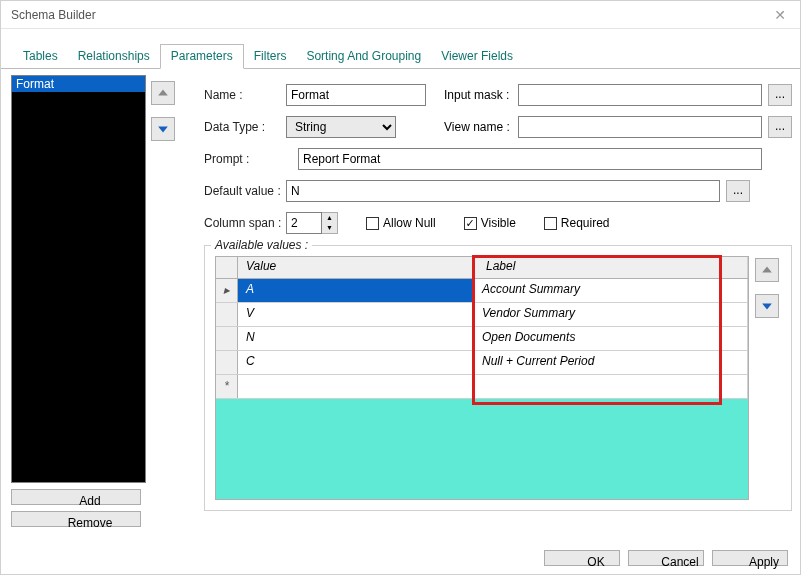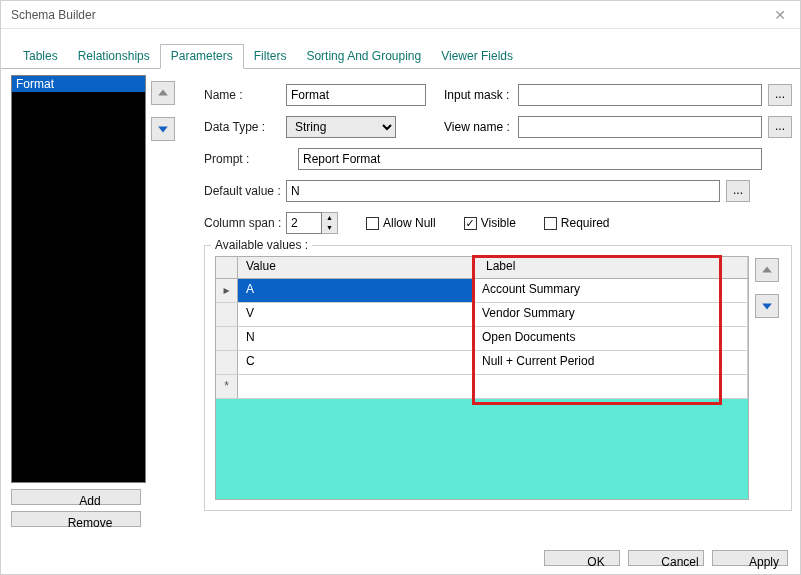--- a/index.html
+++ b/index.html
@@ -29,21 +29,21 @@
   .fld.wide { flex:1; max-width: 280px; }
   .dots { width: 24px; height: 22px; border: 1px solid #adadad; background: #e9e9e9; margin-left: 6px; text-align:center; line-height: 18px; }
   select.fld { background: #eaeaea; width: 110px; }
   .spin { display:flex; }
   .spin input { width: 36px; height: 22px; border:1px solid #808080; text-align:left; padding-left:4px;}
   .spinbtns { display:flex; flex-direction:column; width:16px; border:1px solid #adadad; border-left:none;}
   .spinbtns div { flex:1; background:#e9e9e9; font-size:7px; text-align:center; line-height:9px;}
   .chk { display:flex; align-items:flex-end; margin-left: 28px; gap:4px;}
   .chk .box { width:13px; height:13px; border:1px solid #333; display:flex; align-items:center; justify-content:center;}
   .chk .box.checked::after { content:"✓"; font-size:11px; line-height:11px; color:#000;}
-  .group { margin-top: 6px; border: 1px solid #d0d0d0; padding: 10px 10px 10px 10px; position: relative; height: 266px;}
+  .group { margin-top: 6px; border: 1px solid #d0d0d0; padding: 10px 10px 10px 10px; position: relative; height: 266px; font-style: italic;}
   .group-title { position:absolute; top:-8px; left:6px; background:#fff; padding:0 4px; color:#222;}
   .grid-wrap { display:flex; gap:6px; height: 100%; }
   .grid { flex:1; border:1px solid #b0b0b0; background:#5eead4; display:flex; flex-direction:column; position:relative;}
   .ghead { display:flex; background:#f3f3f3; border-bottom:1px solid #b0b0b0; height:22px;}
   .gcell-h { border-right:1px solid #d0d0d0; padding:2px 8px; background:#efefef;}
   .gcol-row { width:22px; background:#efefef; border-right:1px solid #b0b0b0;}
   .grow { display:flex; height:24px; background:#fff; border-bottom:1px solid #d0d0d0;}
   .grow .rowhdr { width:22px; background:#efefef; border-right:1px solid #b0b0b0; text-align:center; color:#555; line-height:22px;}
   .grow .gcell { border-right:1px solid #d0d0d0; padding:3px 8px; }
   .grow.sel .gcell.valcol { background:#0a63c4; color:#fff;}

